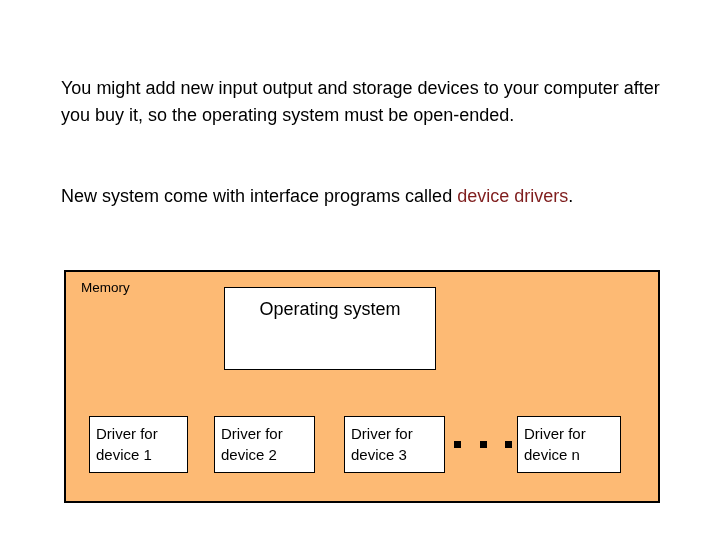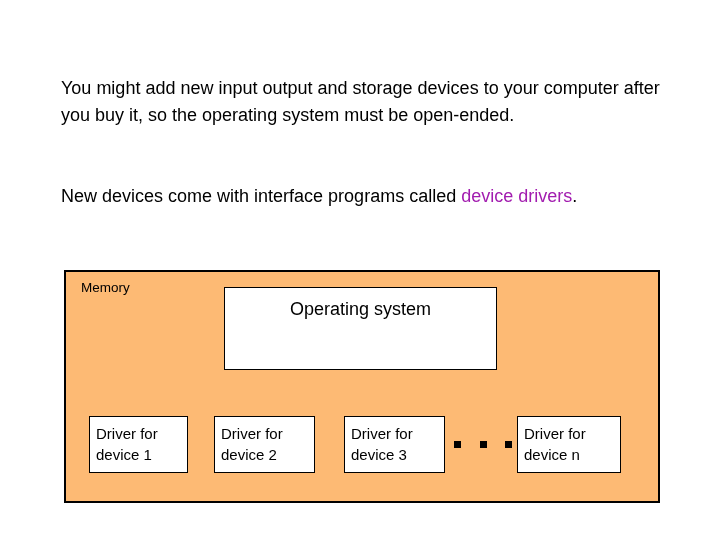--- a/index.html
+++ b/index.html
@@ -29,21 +29,21 @@
     left: 61px;
     font-size: 18px;
     line-height: 27px;
     color: #000000;
     white-space: pre-wrap;
   }
   #para-1 { top: 57px;  width: 610px; }
   #para-2 { top: 165px; width: 610px; }
 
   .emph-red {
-    color: #a21caf;
+    color: #7f1d1d;
   }
 
   
   .memory-panel {
     position: absolute;
     left: 64px;
     top: 270px;
     width: 596px;
     height: 233px;
     background: #fdba74;
@@ -58,21 +58,21 @@
     font-size: 13.5px;
     line-height: 16px;
     color: #000000;
   }
 
   
   .os-box {
     position: absolute;
     left: 158px;
     top: 15px;
-    width: 273px;
+    width: 212px;
     height: 83px;
     background: #ffffff;
     border: 1px solid #000000;
     box-sizing: border-box;
   }
   .os-box-label {
     position: absolute;
     left: 0;
     right: 0;
     top: 10px;
@@ -124,21 +124,21 @@
     background: #000000;
   }
 </style>
 </head>
 <body>
 
 <div class="slide">
 
   <p class="para" id="para-1">You might add new input output and storage devices to your computer after you buy it, so the operating system must be open-ended.</p>
 
-  <p class="para" id="para-2"><span>New devices come with interface programs called </span><span class="emph-red">device drivers</span><span>.</span></p>
+  <p class="para" id="para-2"><span>New system come with interface programs called </span><span class="emph-red">device drivers</span><span>.</span></p>
 
   <div class="memory-panel">
 
     <span class="memory-label">Memory</span>
 
     <div class="os-box">
       <span class="os-box-label">Operating system</span>
     </div>
 
     <div class="driver-box" id="driver-box-0">

